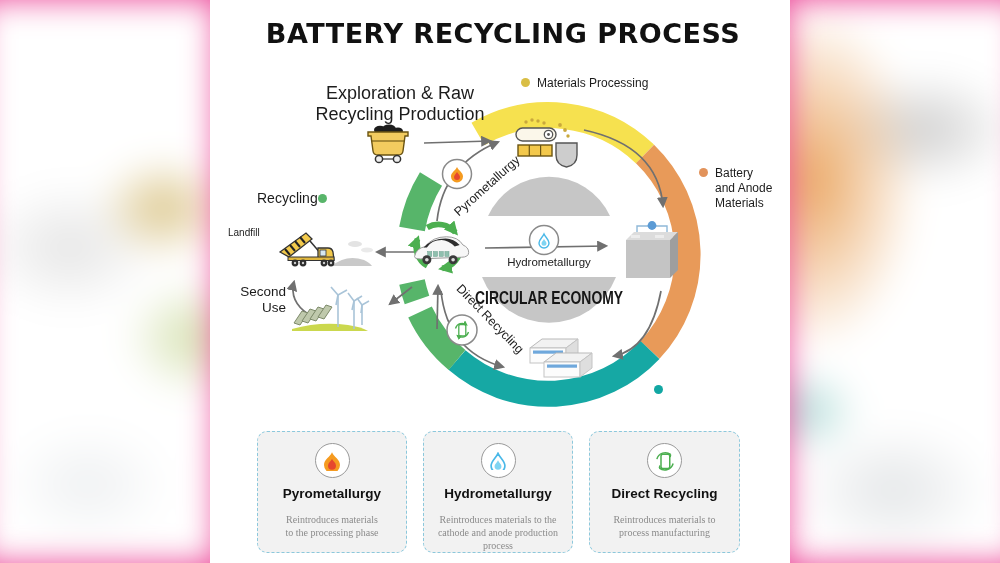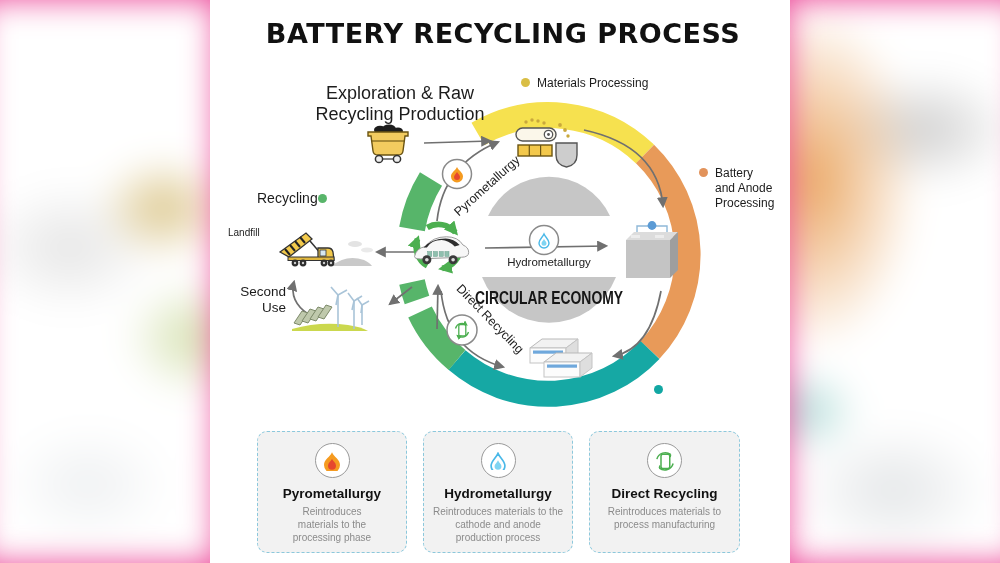--- a/index.html
+++ b/index.html
@@ -45,21 +45,21 @@
   .lbl-pyro{left:487px;top:186px;transform:translate(-50%,-50%) rotate(-42deg);font-size:12.5px;color:#222;}
   .lbl-direct{left:490px;top:319px;transform:translate(-50%,-50%) rotate(46deg);font-size:12.5px;color:#222;}
   
   .cards{position:absolute;left:257px;top:431px;width:483px;display:flex;gap:16px;}
   .card{box-sizing:border-box;height:122px;background:#F2F2F2;border:1.6px dashed #8CC8DC;
         border-radius:10px;text-align:center;padding-top:11px;}
   .card1{width:150px;} .card2{width:150px;} .card3{width:151px;}
   .card .icon-circle{width:33px;height:33px;border:1.5px solid #9a9a9a;border-radius:50%;
         background:#fff;margin:0 auto;display:flex;align-items:center;justify-content:center;}
   .card h3{margin:8px 0 0 0;font-size:13.5px;color:#111;}
-  .card p{margin:4px auto 0 auto;font-size:10px;color:#8b8b8b;line-height:1.32;}
+  .card p{margin:12px auto 0 auto;font-size:10px;color:#8b8b8b;line-height:1.32;font-family:Liberation Serif, serif;}
   .card1 p{width:100px;} .card2 p{width:132px;} .card3 p{width:118px;}
 </style>
 </head>
 <body>
 
 <div class="stage">
   <div class="blur-strip blur-left"></div>
   <div class="blur-strip blur-right"></div>
   <div class="panel"></div>
 
@@ -267,21 +267,21 @@
   <div class="lbl legend lbl-matproc">
     <span class="dot" style="background-color: rgb(217, 190, 69);"></span>
     <span>Materials Processing</span>
   </div>
 
   <div class="lbl legend lbl-cathode">
     <span class="dot" style="background-color: rgb(226, 147, 91);"></span>
     <span>
       <span class="line">Battery</span>
       <span class="line">and Anode</span>
-      <span class="line">Processing</span>
+      <span class="line">Materials</span>
     </span>
   </div>
 
   <div class="lbl legend lbl-batmfg">
     <span class="dot" style="background-color: rgb(18, 167, 163);"></span>
   </div>
 
   <div class="lbl lbl-recycling">
     <span>Recycling</span>
     <span class="dot" style="background-color: rgb(88, 181, 106);"></span>

